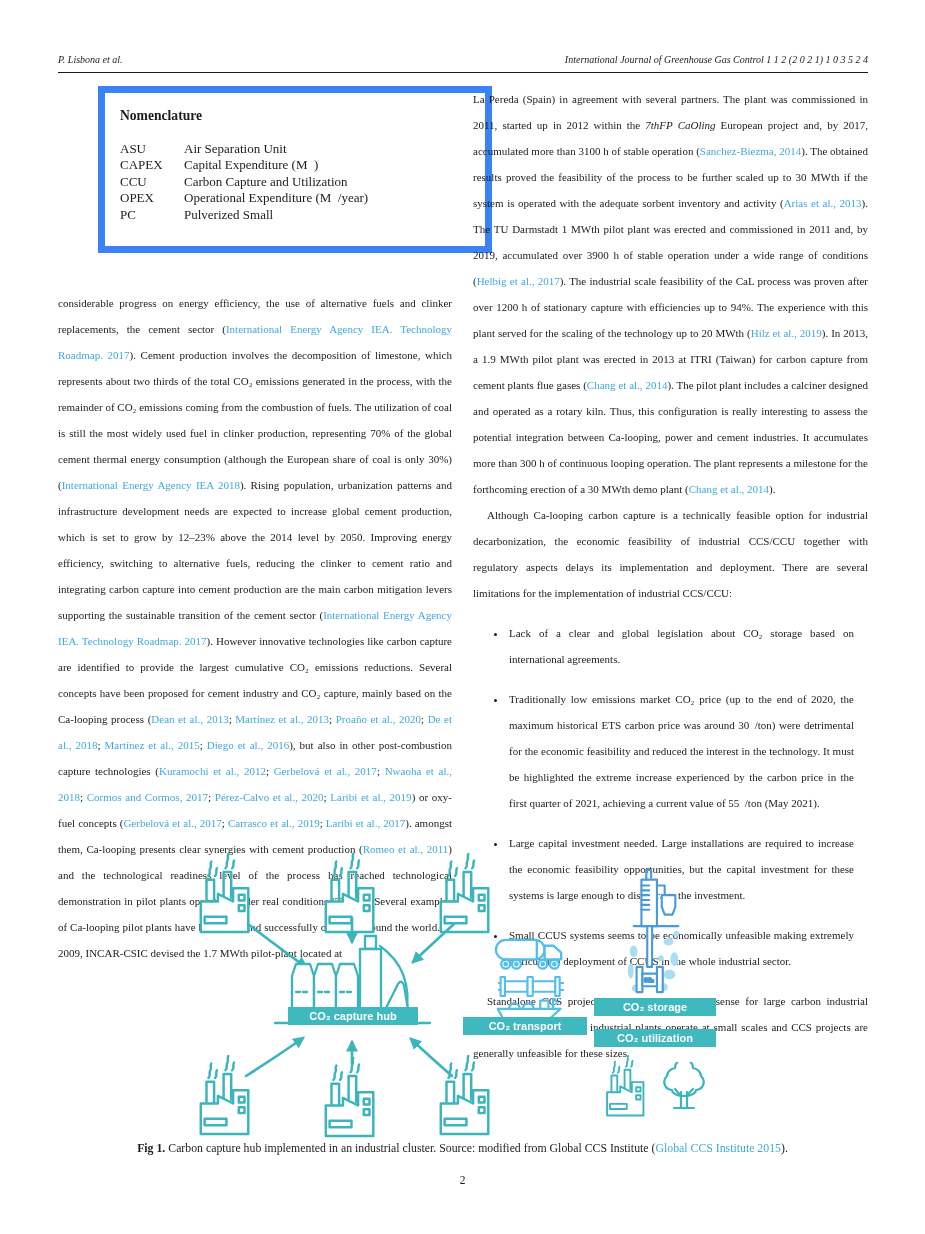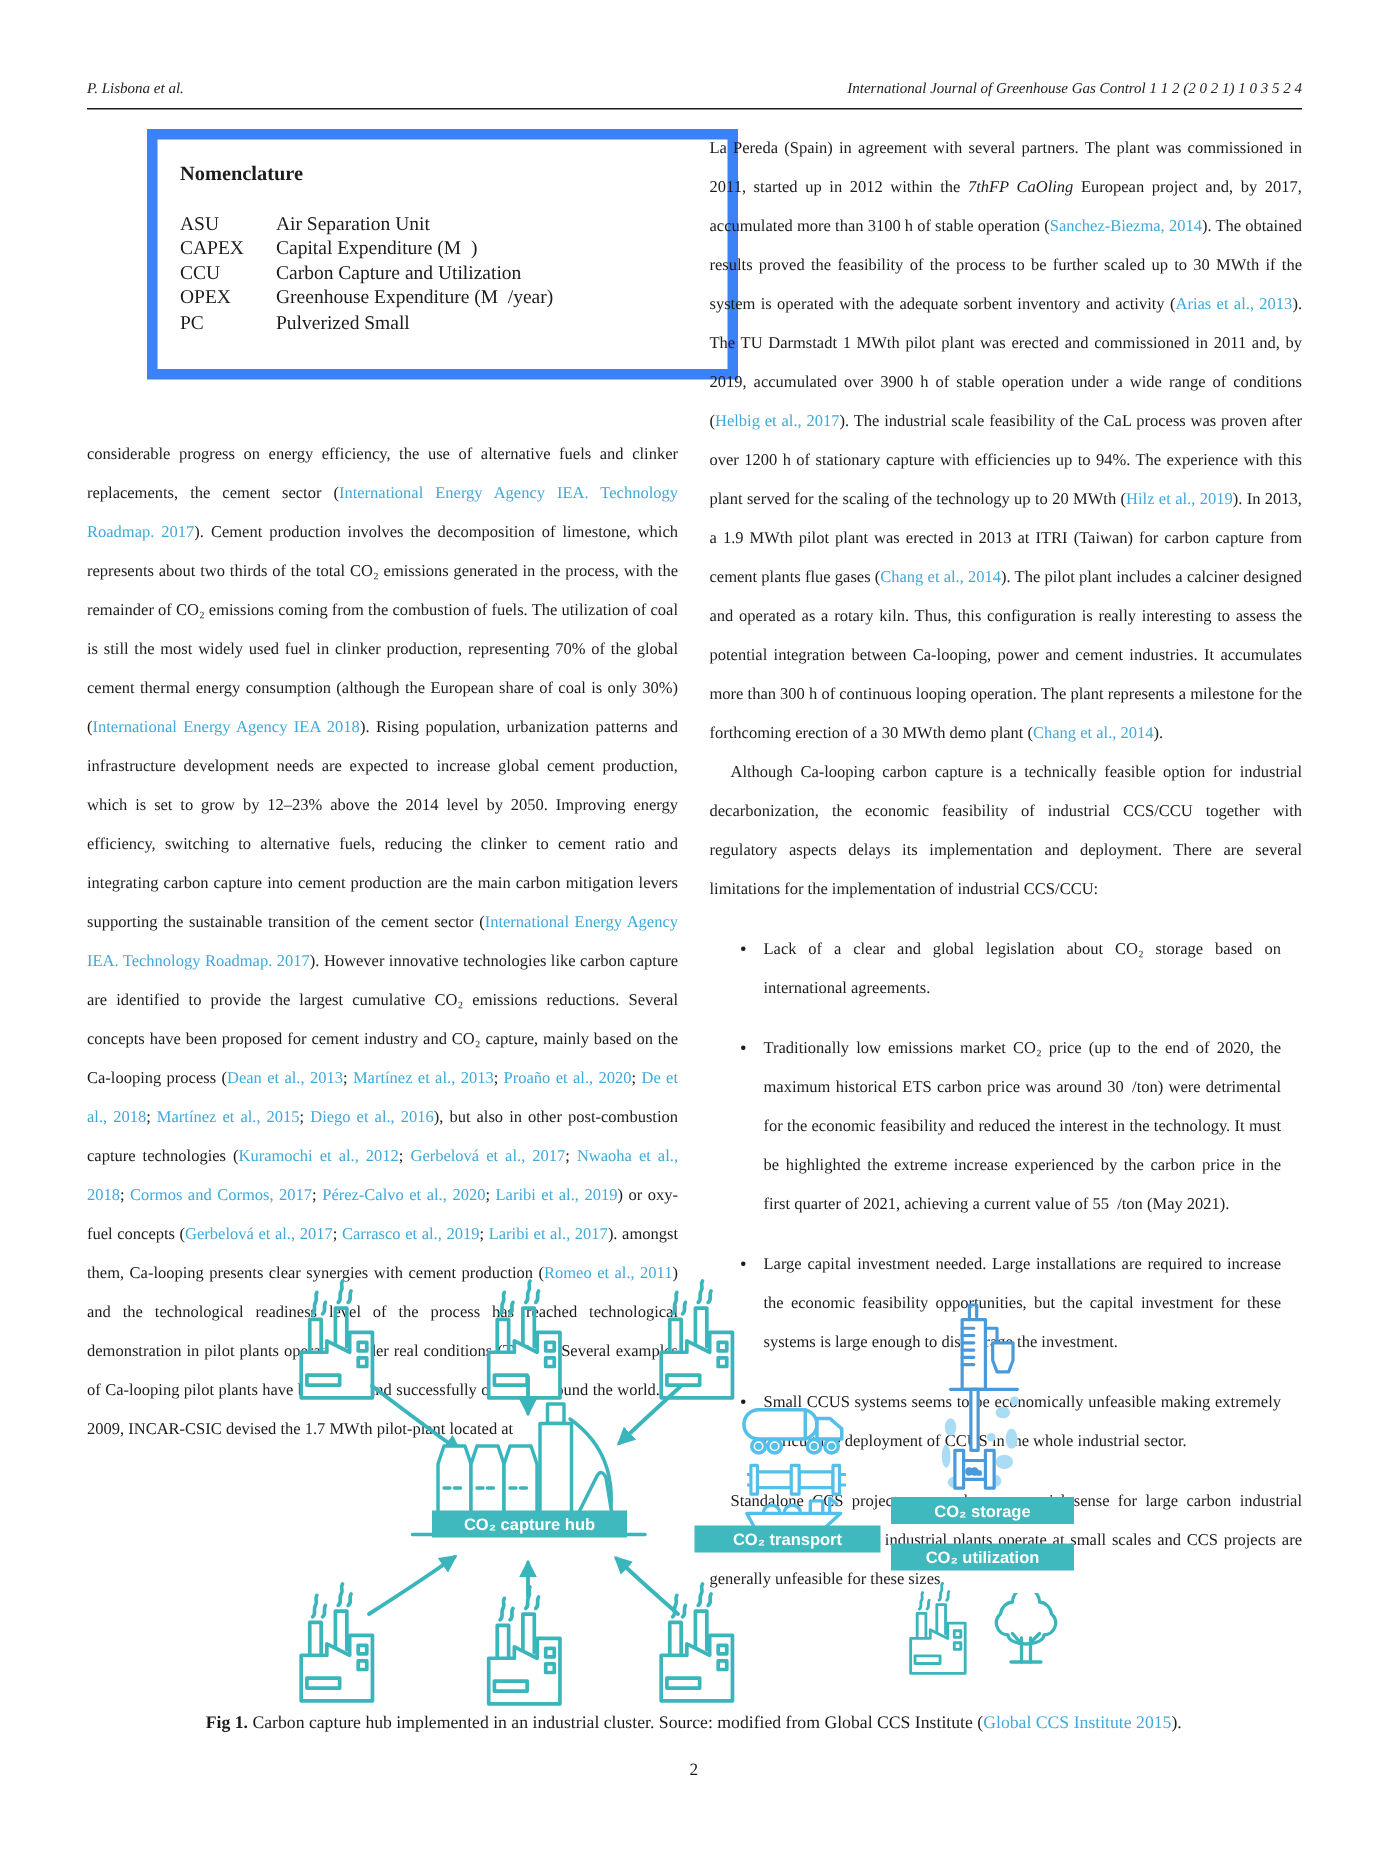--- a/index.html
+++ b/index.html
@@ -53,21 +53,21 @@
       <div class="nom-row">
         <span class="nom-abbr">CAPEX</span>
         <span class="nom-def">Capital Expenditure (M )</span>
       </div>
       <div class="nom-row">
         <span class="nom-abbr">CCU</span>
         <span class="nom-def">Carbon Capture and Utilization</span>
       </div>
       <div class="nom-row">
         <span class="nom-abbr">OPEX</span>
-        <span class="nom-def">Greenhouse Expenditure (M /year)</span>
+        <span class="nom-def">Operational Expenditure (M /year)</span>
       </div>
       <div class="nom-row">
         <span class="nom-abbr">PC</span>
         <span class="nom-def">Pulverized Small</span>
       </div>
     </div>
 </div>
 
 <div class="col col-left">
   <p class="para"><span>considerable progress on energy efficiency, the use of alternative fuels and clinker replacements, the cement sector (</span><span class="k-link">International Energy Agency IEA. Technology Roadmap. 2017</span><span>). Cement production involves the decomposition of limestone, which represents about two thirds of the total CO₂ emissions generated in the process, with the remainder of CO₂ emissions coming from the combustion of fuels. The utilization of coal is still the most widely used fuel in clinker production, representing 70% of the global cement thermal energy consumption (although the European share of coal is only 30%) (</span><span class="k-link">International Energy Agency IEA 2018</span><span>). Rising population, urbanization patterns and infrastructure development needs are expected to increase global cement production, which is set to grow by 12–23% above the 2014 level by 2050. Improving energy efficiency, switching to alternative fuels, reducing the clinker to cement ratio and integrating carbon capture into cement production are the main carbon mitigation levers supporting the sustainable transition of the cement sector (</span><span class="k-link">International Energy Agency IEA. Technology Roadmap. 2017</span><span>). However innovative technologies like carbon capture are identified to provide the largest cumulative CO₂ emissions reductions. Several concepts have been proposed for cement industry and CO₂ capture, mainly based on the Ca-looping process (</span><span class="k-link">Dean et al., 2013</span><span>; </span><span class="k-link">Martínez et al., 2013</span><span>; </span><span class="k-link">Proaño et al., 2020</span><span>; </span><span class="k-link">De et al., 2018</span><span>; </span><span class="k-link">Martínez et al., 2015</span><span>; </span><span class="k-link">Diego et al., 2016</span><span>), but also in other post-combustion capture technologies (</span><span class="k-link">Kuramochi et al., 2012</span><span>; </span><span class="k-link">Gerbelová et al., 2017</span><span>; </span><span class="k-link">Nwaoha et al., 2018</span><span>; </span><span class="k-link">Cormos and Cormos, 2017</span><span>; </span><span class="k-link">Pérez-Calvo et al., 2020</span><span>; </span><span class="k-link">Laribi et al., 2019</span><span>) or oxy-fuel concepts (</span><span class="k-link">Gerbelová et al., 2017</span><span>; </span><span class="k-link">Carrasco et al., 2019</span><span>; </span><span class="k-link">Laribi et al., 2017</span><span>). amongst them, Ca-looping presents clear synergies with cement production (</span><span class="k-link">Romeo et al., 2011</span><span>) and the technological readiness level of the process has reached technological demonstration in pilot plants operating under real conditions (TRL 7). Several examples of Ca-looping pilot plants have been built and successfully operated around the world. In 2009, INCAR-CSIC devised the 1.7 MWth pilot-plant located at</span></p>

